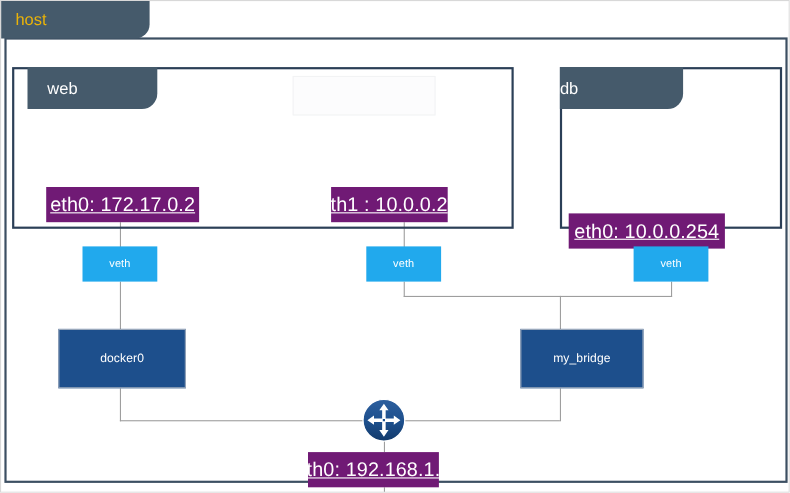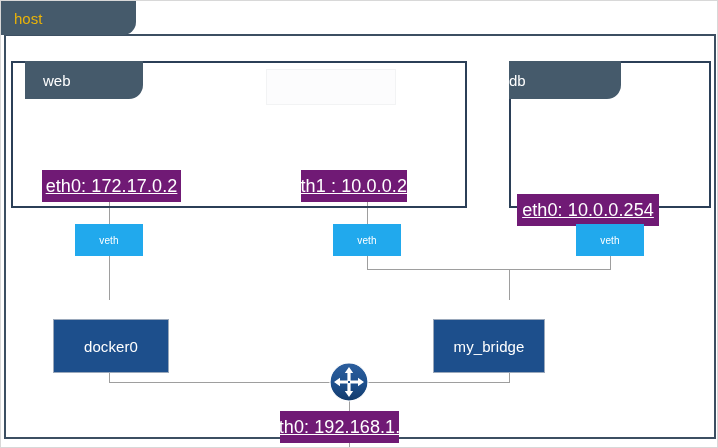--- a/index.html
+++ b/index.html
@@ -101,22 +101,21 @@
   }
   .veth {
     background: #21a9ed;
     font-size: 10px;
     height: 32px;
   }
   
   .bridge {
     background: #1d4f8c;
     border: 1px solid #9aa8bb;
-    font-size: 15px;
-    margin-top: 20px;
+    font-size: 11px;
   }
 
   
   .line {
     position: absolute;
     background: #9e9e9e;
   }
   .line.v { width: 1px; }
   .line.h { height: 1px; }
 
@@ -199,21 +198,21 @@
   </div>
 
   <div class="node veth" style="left:575px; top:223px; width:68px;">
     <span>veth</span>
   </div>
 
   <div class="node bridge" style="left:52px; top:298px; width:116px; height:54px;">
     <span>docker0</span>
   </div>
 
-  <div class="node bridge" style="left:432px; top:298px; width:112px; height:54px;">
+  <div class="node bridge" style="left:472px; top:298px; width:112px; height:54px;">
     <span>my_bridge</span>
   </div>
 
   <div class="router" style="left:328px; top:361px;">
     <svg width="40" height="40" viewBox="0 0 40 40" xmlns="http://www.w3.org/2000/svg">
       <defs>
         <linearGradient id="routerGrad" x1="0" y1="0" x2="0" y2="1">
           <stop offset="0%" stop-color="#2d5f9e"></stop>
           <stop offset="55%" stop-color="#1d4f8c"></stop>
           <stop offset="100%" stop-color="#123a6b"></stop>

